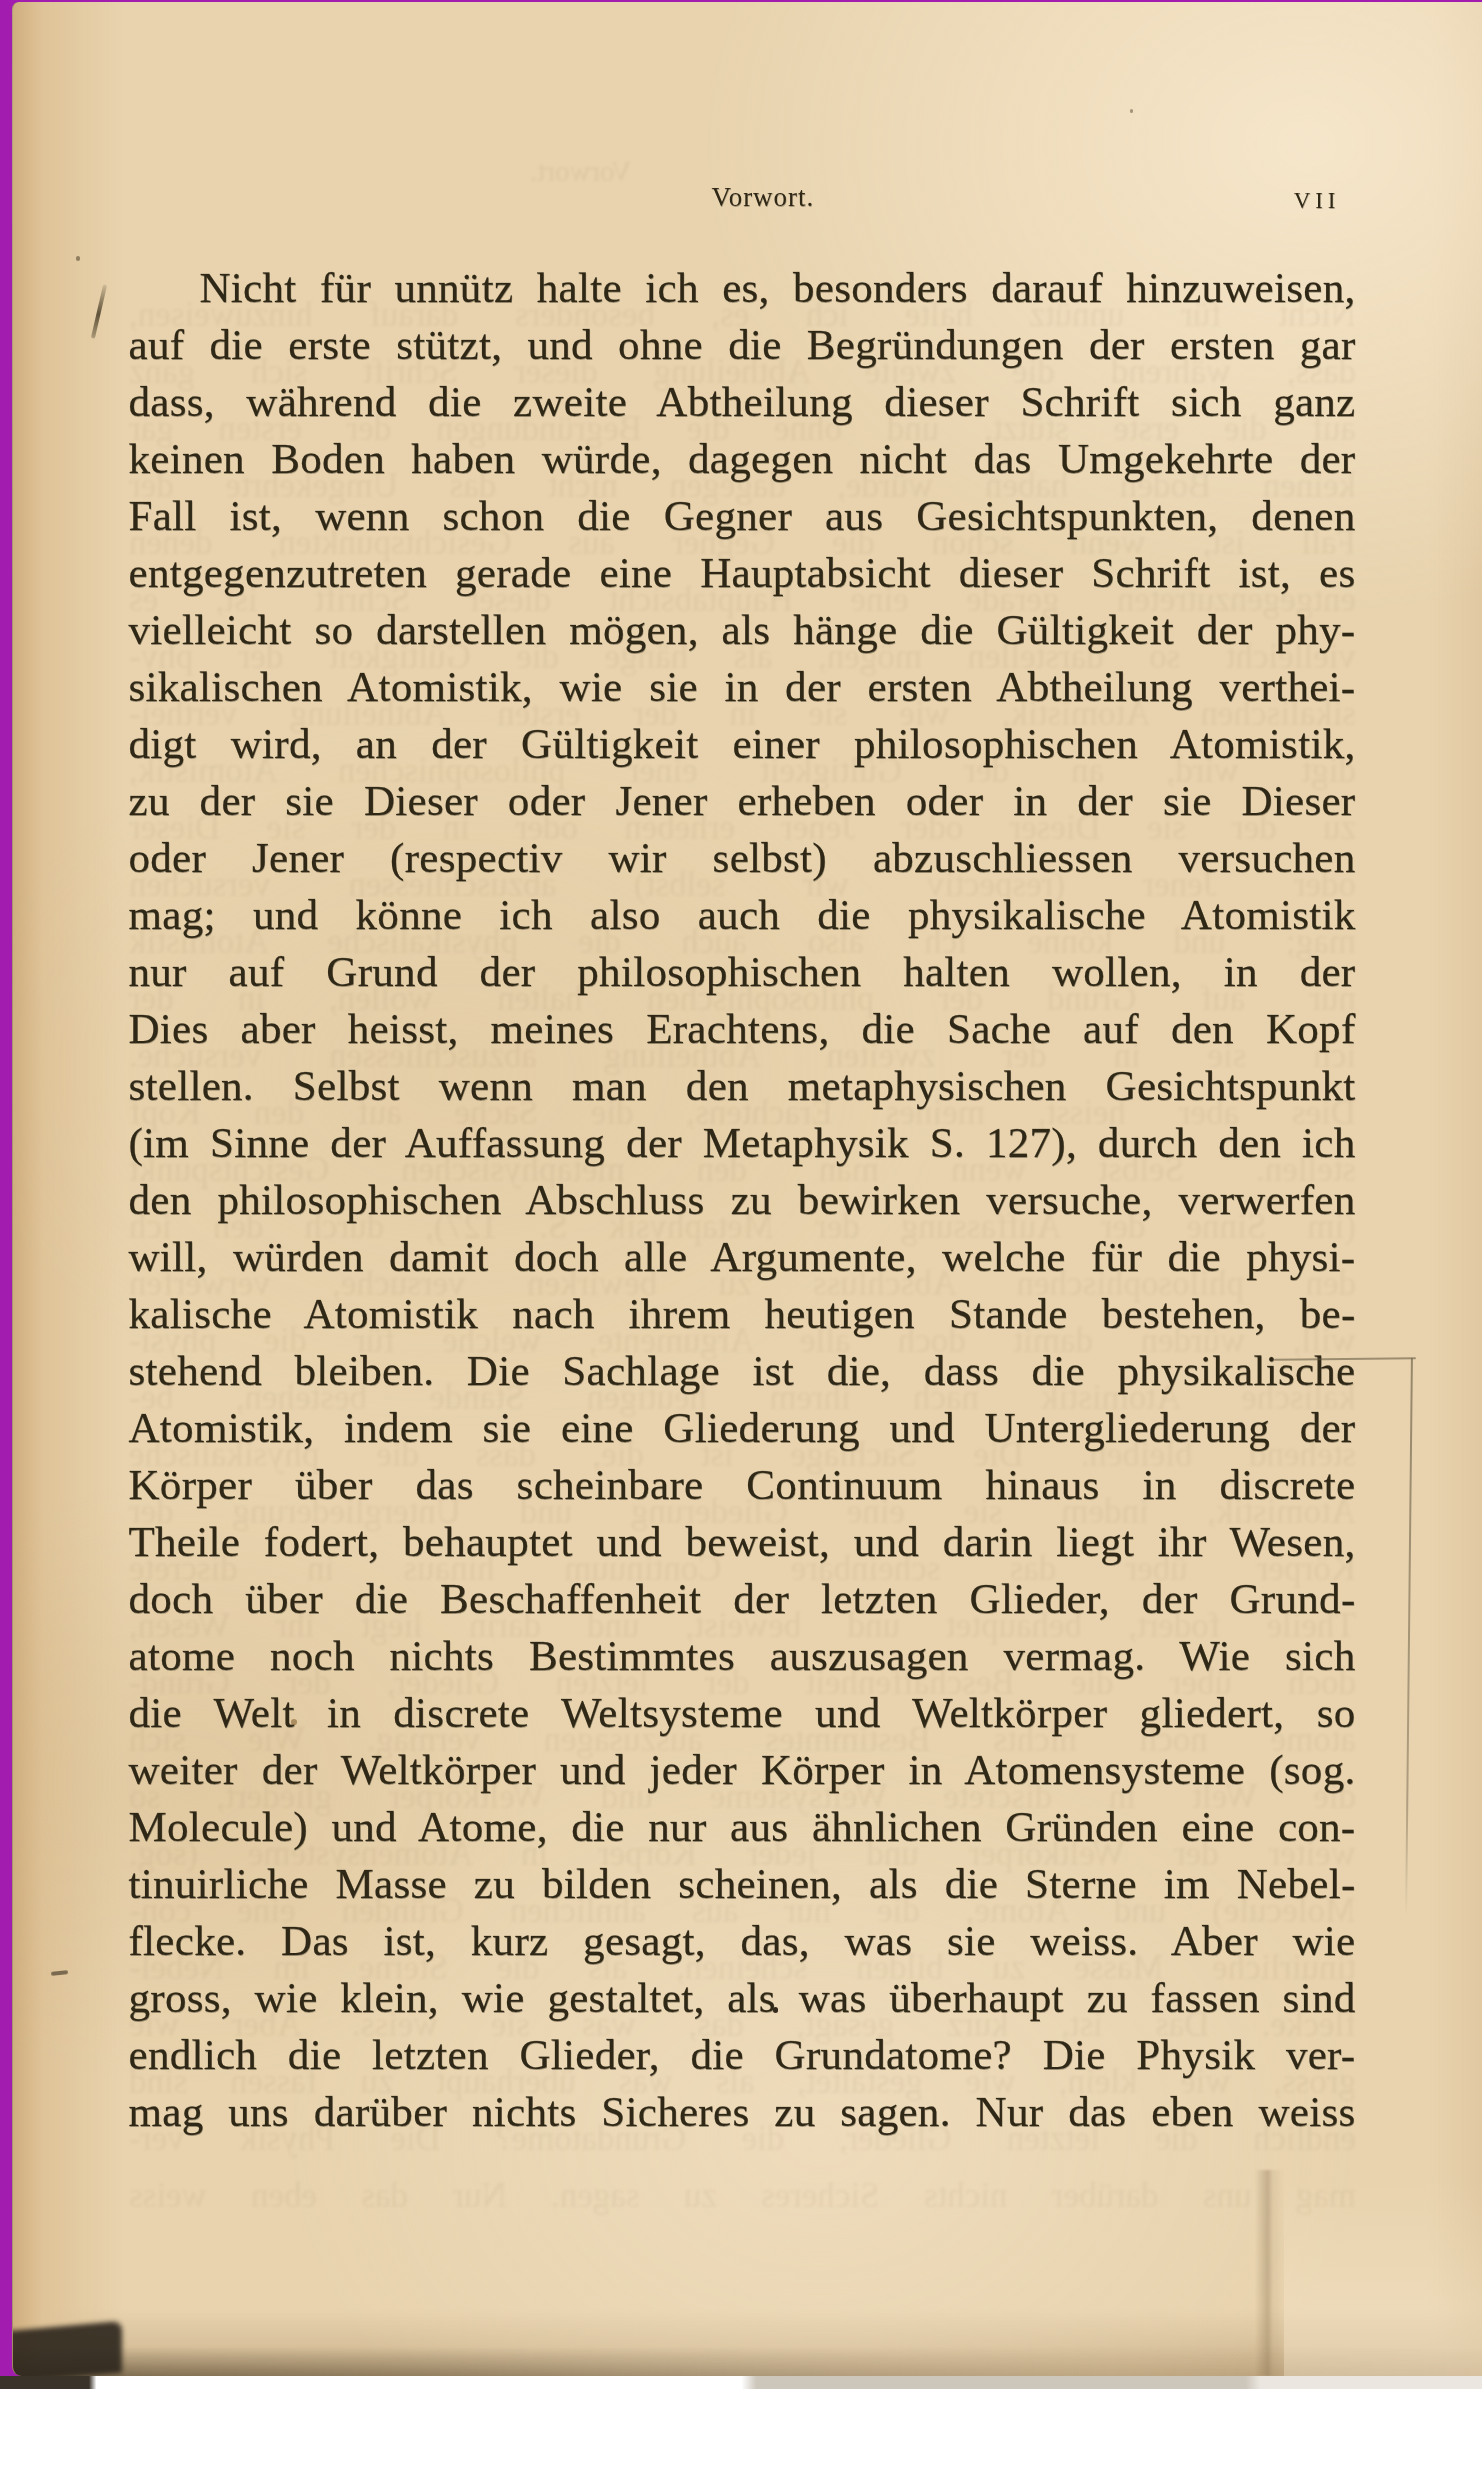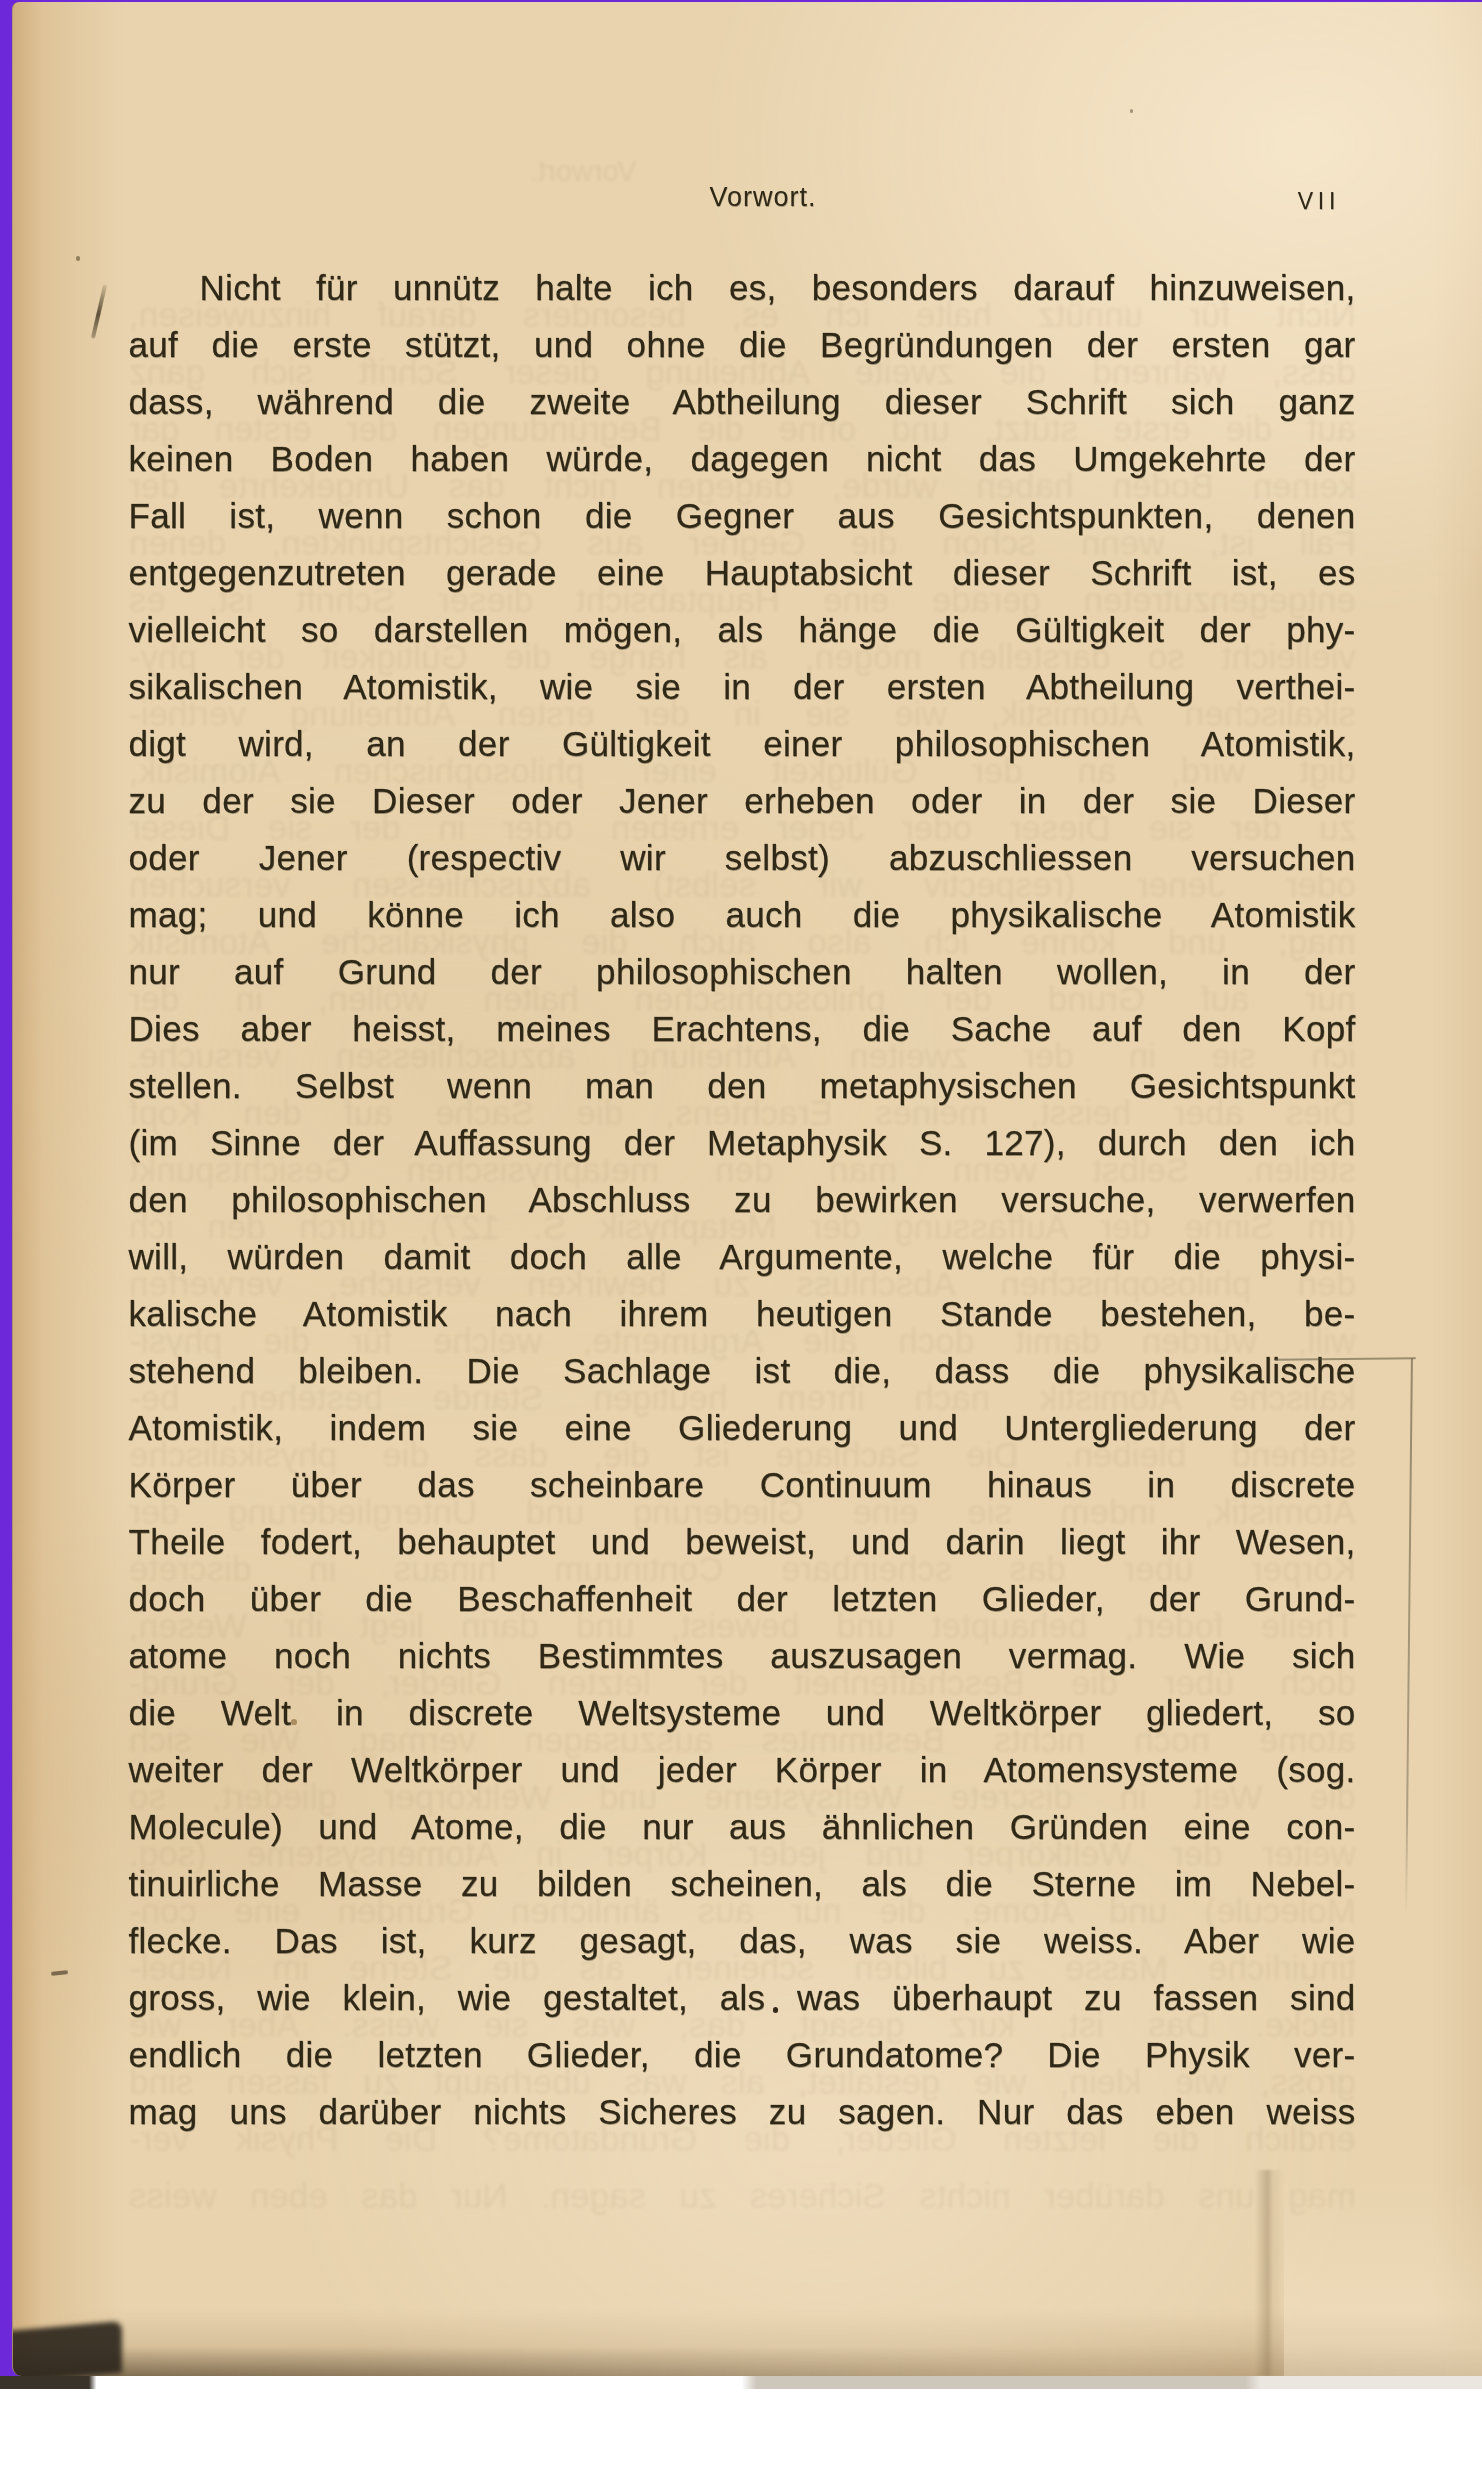--- a/index.html
+++ b/index.html
@@ -1,18 +1,18 @@
 <!DOCTYPE html>
 <html><head>
 <meta charset="utf-8">
 <style>
   html,body{margin:0;padding:0;background:#ffffff;}
   .scan{
-    position:relative;width:1483px;height:2389px;background:#6d28d9;overflow:hidden;
-    font-family:Liberation Sans, sans-serif;
+    position:relative;width:1483px;height:2389px;background:#a21caf;overflow:hidden;
+    font-family:Liberation Serif, serif;
   }
   
   .page{
     position:absolute;left:11.5px;top:1.9px;right:0;bottom:13.4px;
     background:
       radial-gradient(861px 670px at 88% 6%, rgba(248,233,207,.85), rgba(248,233,207,0) 70%),
       radial-gradient(670px 478px at 30% 45%, rgba(216,190,146,.25), rgba(216,190,146,0) 75%),
       radial-gradient(765px 574px at 55% 90%, rgba(243,226,198,.55), rgba(243,226,198,0) 70%),
       radial-gradient(478px 402px at 12% 75%, rgba(206,176,128,.28), rgba(206,176,128,0) 75%),
       linear-gradient(90deg, #cfae7e 0px, #dfc398 29px, rgba(232,211,174,0) 110px),
@@ -38,21 +38,21 @@
     font-size:27px;letter-spacing:1px;transform:translateX(21px);
     text-shadow:0.4px 0.6px 0.5px rgba(47,40,23,.35);
   }
   .pagenum{
     position:absolute;right:15.3px;top:5.7px;font-size:23px;letter-spacing:4.8px;
     text-shadow:0.4px 0.6px 0.5px rgba(47,40,23,.35);
   }
   
   .bodytext{
     position:absolute;left:116px;width:1227px;top:257px;
-    font-size:35px;color:#2f2817;letter-spacing:0.3px;
+    font-size:43px;color:#2f2817;letter-spacing:0.3px;
     text-shadow:0.5px 0.7px 0.6px rgba(44,36,20,.33);
     -webkit-text-stroke:0.3px rgba(47,40,23,.55);
   }
   .bodytext .line{
     height:57px;line-height:57px;white-space:normal;
     text-align:justify;text-align-last:justify;
   }
   .bodytext .line:first-child{padding-left:71px;}
   
   .pencil-h{position:absolute;left:1261px;top:1356px;width:142px;height:1.9px;

